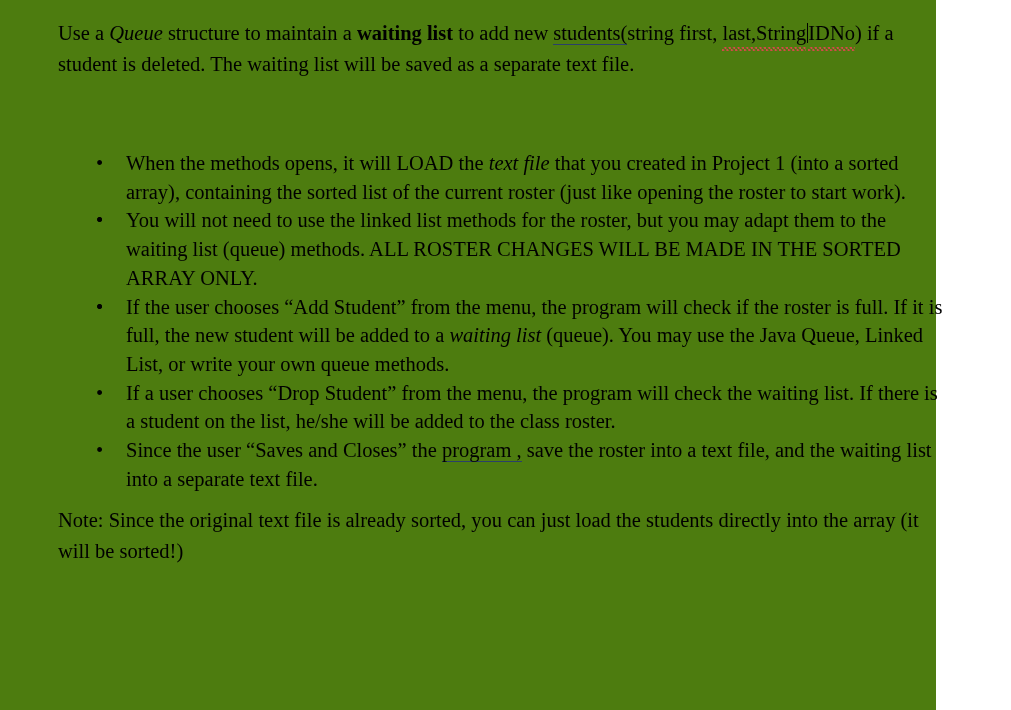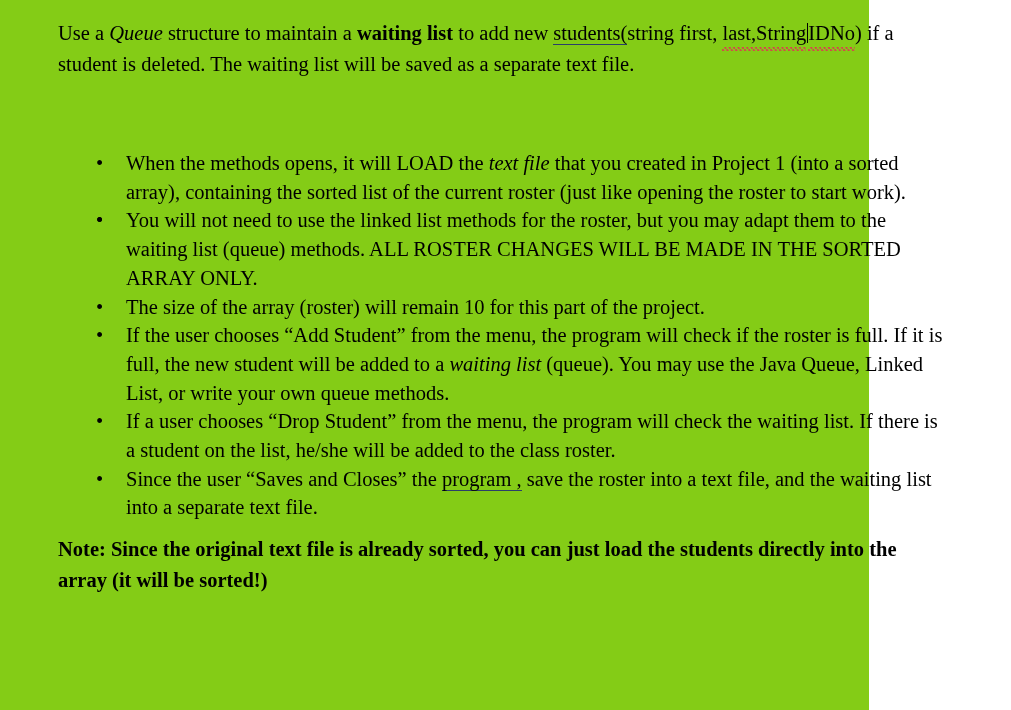--- a/index.html
+++ b/index.html
@@ -11,23 +11,23 @@
     width: 1011px;
     height: 710px;
     overflow: hidden;
     font-family: "Liberation Serif", "DejaVu Serif", serif;
     color: #000000;
     -webkit-font-smoothing: antialiased;
   }
 
   #page {
     position: relative;
-    width: 869px;
+    width: 936px;
     height: 710px;
-    background: #84cc16;
+    background: #4d7c0f;
   }
 
   .doc-body {
     position: absolute;
     left: 58px;
     top: 18px;
     width: 888px;
   }
 
   p.para {
@@ -97,21 +97,20 @@
     width: 1.6px;
     height: 20px;
     background: #000000;
     vertical-align: -3px;
     margin-left: 0.5px;
   }
 
   .note {
     font-size: 20.5px;
     line-height: 31px;
-    font-weight: bold;
   }
 </style>
 </head>
 <body>
 
 <div id="page">
   <div class="doc-body">
 
     <p class="para"><span>Use a </span><span class="it">Queue</span><span> structure to maintain a </span><span class="bd">waiting list</span><span> to add new </span><span class="ul-solid">students(</span><span>string first, </span><span class="sp">last,String</span><span class="caret"></span><span class="sp">IDNo</span><span>) if a student is deleted. The waiting list will be saved as a separate text file.</span></p>
 
@@ -128,21 +127,21 @@
 
       <li>
         <span class="bullet-mark">•</span>
       </li>
 
       <li>
         <span class="bullet-mark">•</span><span>You will not need to use the linked list methods for the roster, but you may adapt them to the waiting list (queue) methods.  ALL ROSTER CHANGES WILL BE MADE IN THE SORTED ARRAY ONLY.</span>
       </li>
 
       <li>
-        <span class="bullet-mark">•</span><span>The size of the array (roster) will remain 10 for this part of the project.</span>
+        <span class="bullet-mark">•</span>
       </li>
 
       <li>
         <span class="bullet-mark">•</span><span>If the user chooses “Add Student” from the menu, the program will check if the roster is full.  If it is full, the new student will be added to a </span><span class="it">waiting list</span><span> (queue).  You may use the Java Queue, Linked List, or write your own queue methods.</span>
       </li>
 
       <li>
         <span class="bullet-mark">•</span><span>If a user chooses “Drop Student” from the menu, the program will check the waiting list. If there is a student on the list, he/she will be added to the class roster.</span>
       </li>
 

